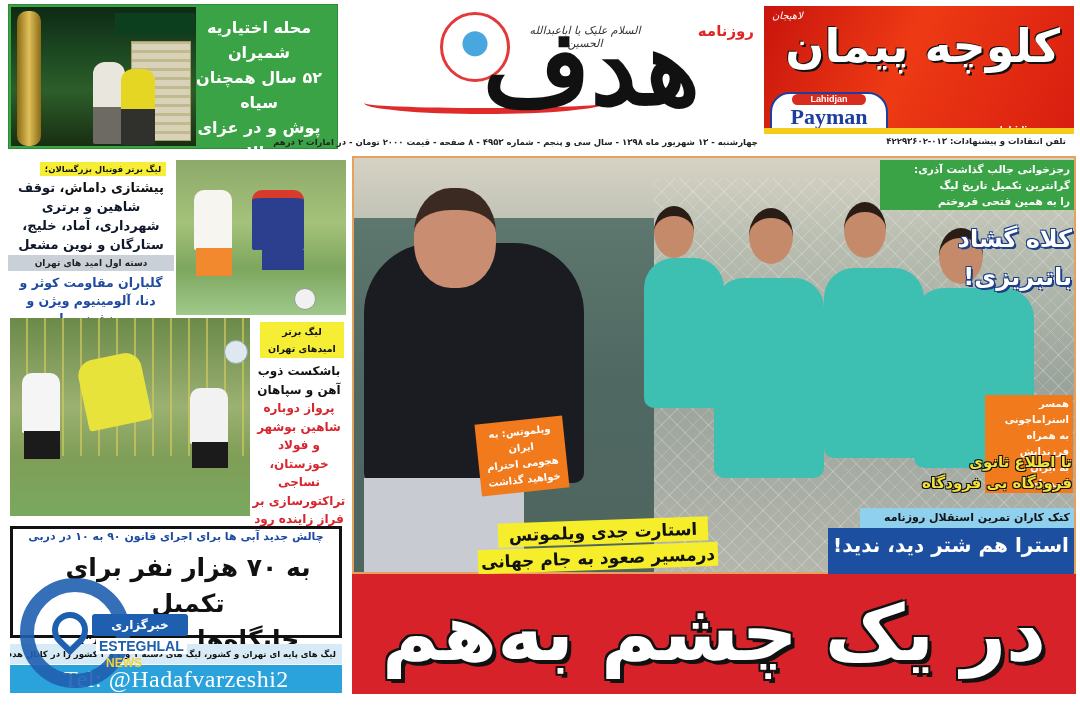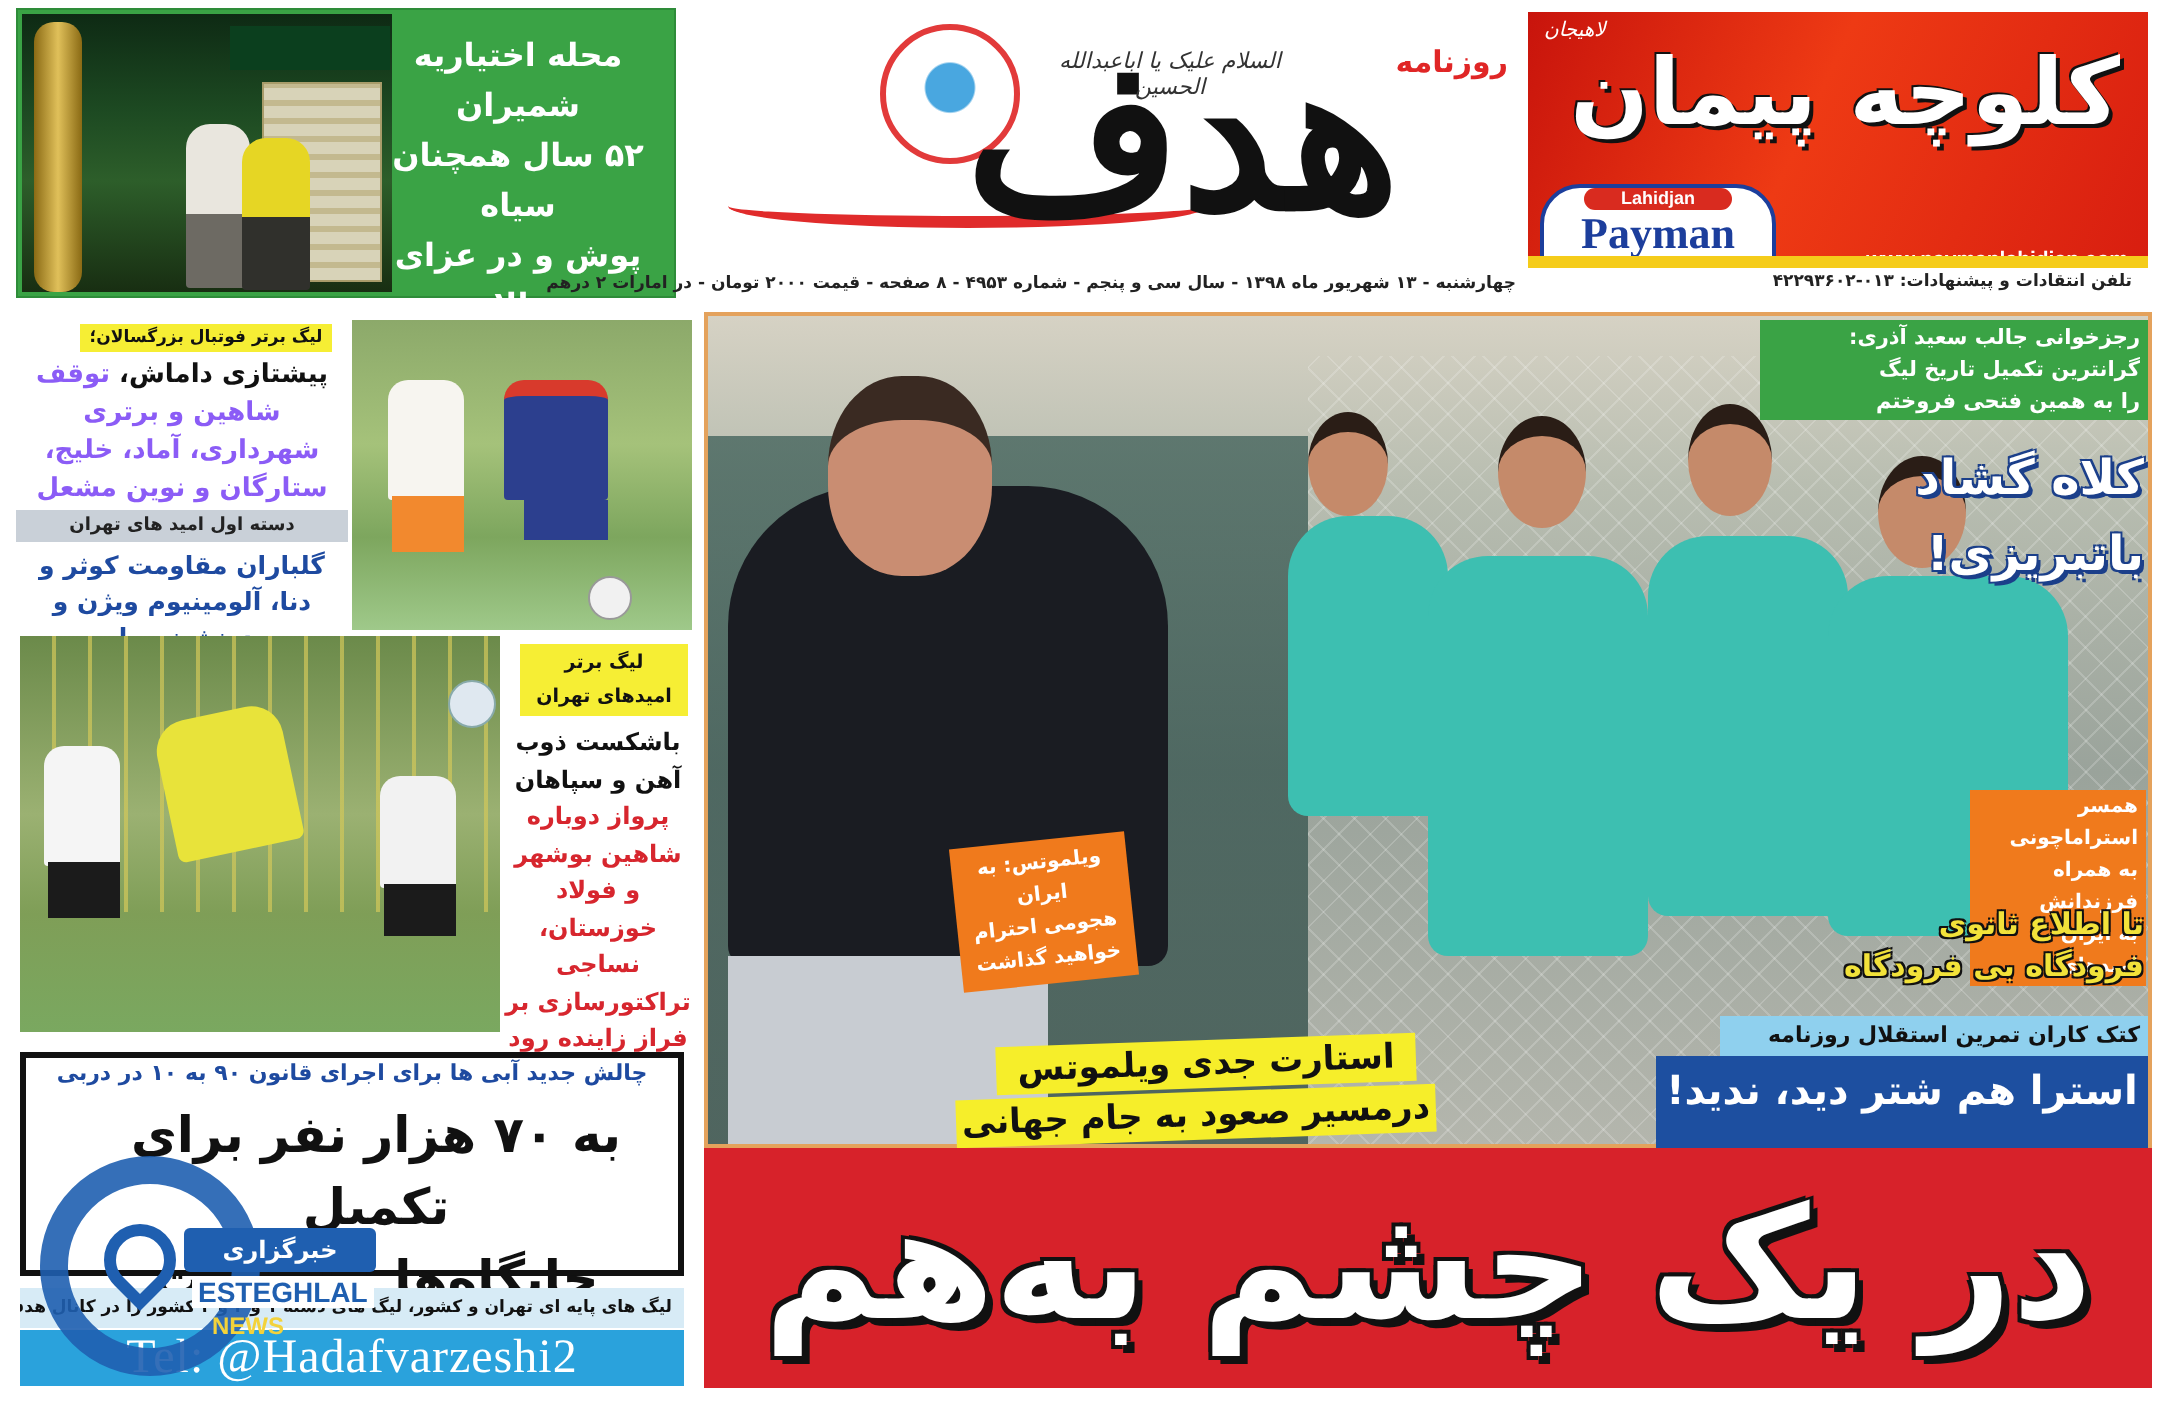--- a/index.html
+++ b/index.html
@@ -48,21 +48,21 @@
   #story-a-photo { left: 176px; top: 160px; width: 170px; height: 155px;
     background: linear-gradient(180deg, #8ca96a 0%, #a5c27a 40%, #7da65e 70%, #9fc98a 100%); overflow:hidden; }
   #story-a-photo .p1 { position:absolute; left: 18px; top: 30px; width: 38px; height: 60px; background: #f7f5f0; border-radius: 10px 10px 2px 2px; }
   #story-a-photo .p1s { position:absolute; left: 20px; top: 88px; width: 36px; height: 28px; background: #f2892e; }
   #story-a-photo .p2 { position:absolute; left: 76px; top: 30px; width: 52px; height: 60px; background: #2c3f8e; border-top: 8px solid #d83a2c; border-radius: 10px 10px 2px 2px; }
   #story-a-photo .p2s { position:absolute; left: 86px; top: 90px; width: 42px; height: 20px; background: #2c3f8e; }
   #story-a-photo .ball { position:absolute; left: 118px; top: 128px; width: 22px; height: 22px; border-radius: 50%; background:#f1f1f1; border:1px solid #999; }
 
   #story-a-kicker { left: 40px; top: 162px; width: 126px; height: 14px; background: #f6ee34; font-size: 8.5px; font-weight: bold; text-align: center; line-height: 14px; color: #111; }
   #story-a-head { left: 8px; top: 178px; width: 166px; font-size: 13px; font-weight: bold; line-height: 19px; text-align: center; }
-  #story-a-head .black { color: #111; } #story-a-head .red { color: #8b5cf6; }
+  #story-a-head .black { color: #111; } #story-a-head .red { color: #0f172a; }
   #story-b-kicker { left: 8px; top: 255px; width: 166px; height: 16px; background: #c9d0d8; font-size: 9px; font-weight: bold; text-align: center; line-height: 16px; color: #222; }
   #story-b-head { left: 8px; top: 274px; width: 166px; font-size: 12.5px; font-weight: bold; line-height: 18px; text-align: center; color: #1e4aa0; }
 
   #story-c-photo { left: 10px; top: 318px; width: 240px; height: 198px;
     background: linear-gradient(180deg, #6b8a4a 0%, #9bb172 45%, #7f9e57 70%, #7aa860 100%); overflow:hidden; }
   #story-c-photo .fence { position:absolute; inset: 0 0 60px 0; background: repeating-linear-gradient(90deg, transparent 0 16px, rgba(210,200,90,.7) 16px 18px); }
   #story-c-photo .p1 { position:absolute; left: 12px; top: 55px; width: 38px; height: 60px; background:#f5f5f5; border-radius: 10px 10px 2px 2px; }
   #story-c-photo .p1s { position:absolute; left: 14px; top: 113px; width: 36px; height: 28px; background:#1b1b1b; }
   #story-c-photo .p2 { position:absolute; left: 72px; top: 38px; width: 64px; height: 70px; background:#e8e33a; border-radius: 16px 16px 4px 4px; transform: rotate(-12deg); }
   #story-c-photo .p3 { position:absolute; left: 180px; top: 70px; width: 38px; height: 56px; background:#f2f2f2; border-radius: 10px 10px 2px 2px; }
@@ -214,21 +214,21 @@
   <div class="ph" style="left:300px;top:48px;width:40px;height:52px;"></div>
   <div class="player" style="left:360px;top:120px;width:110px;height:200px;"></div>
   <div class="ph" style="left:395px;top:50px;width:44px;height:56px;"></div>
   <div class="player" style="left:470px;top:110px;width:100px;height:190px;"></div>
   <div class="ph" style="left:490px;top:44px;width:42px;height:56px;"></div>
   <div class="player" style="left:560px;top:130px;width:120px;height:180px;"></div>
   <div class="ph" style="left:585px;top:70px;width:44px;height:56px;"></div>
 </div>
 
 <div id="ov-green" class="abs rtl">
-  <div>رجزخوانی جالب سعید آذری:</div>
+  <div>رجزخوانی جالب گذاشت آذری:</div>
   <div>گرانترین تکمیل تاریخ لیگ</div>
   <div>را به همین فتحی فروختم</div>
 </div>
 <div id="ov-kolah" class="abs rtl">
   <div>کلاه گشاد</div>
   <div>باتبریزی!</div>
 </div>
 <div id="ov-orange-right" class="abs rtl">
   <div>همسر استراماچونی</div>
   <div>به همراه فرزندانش</div>

